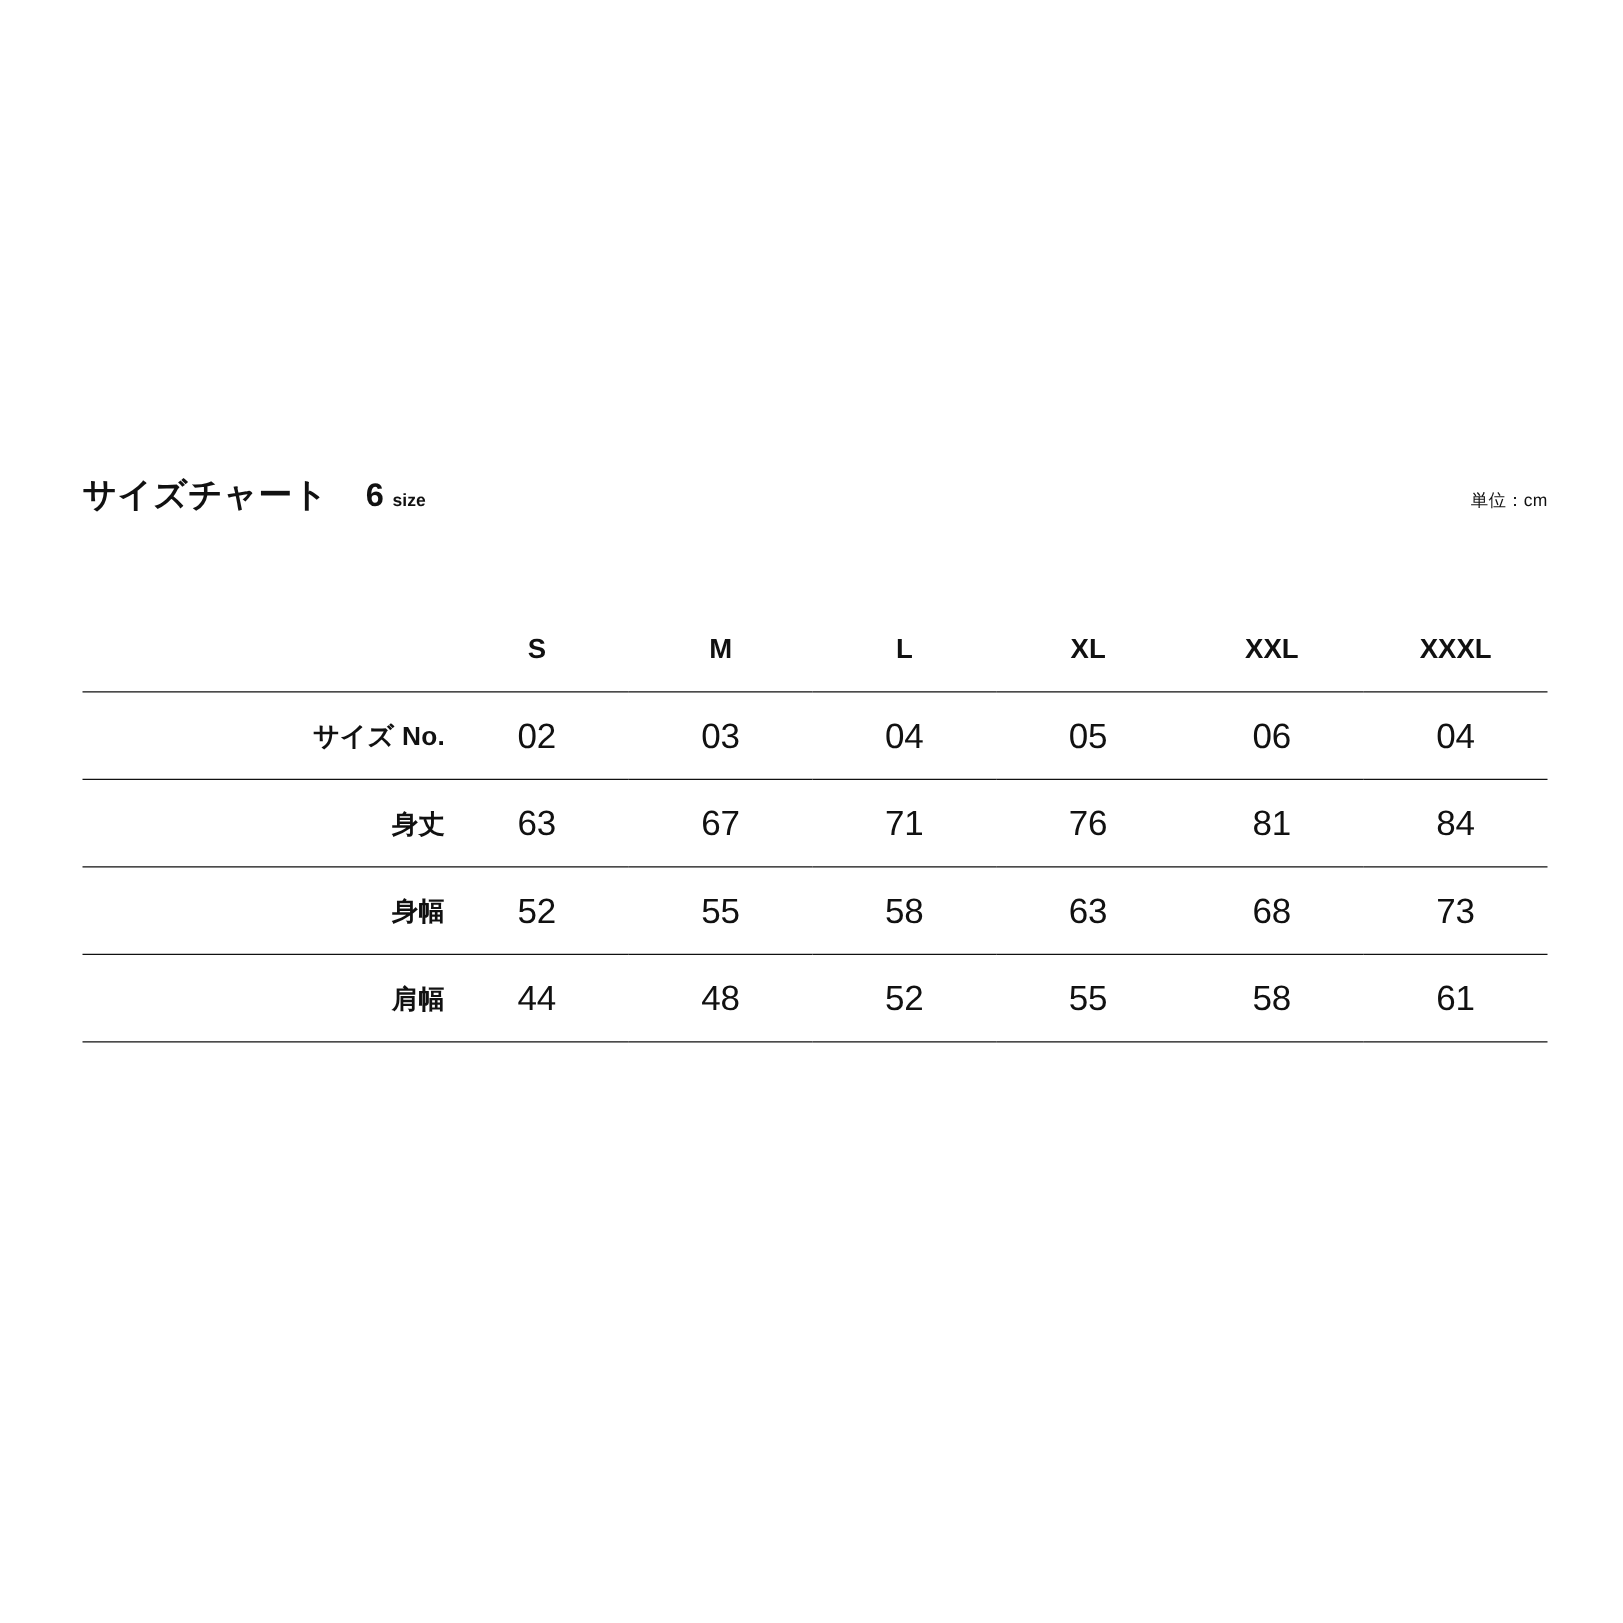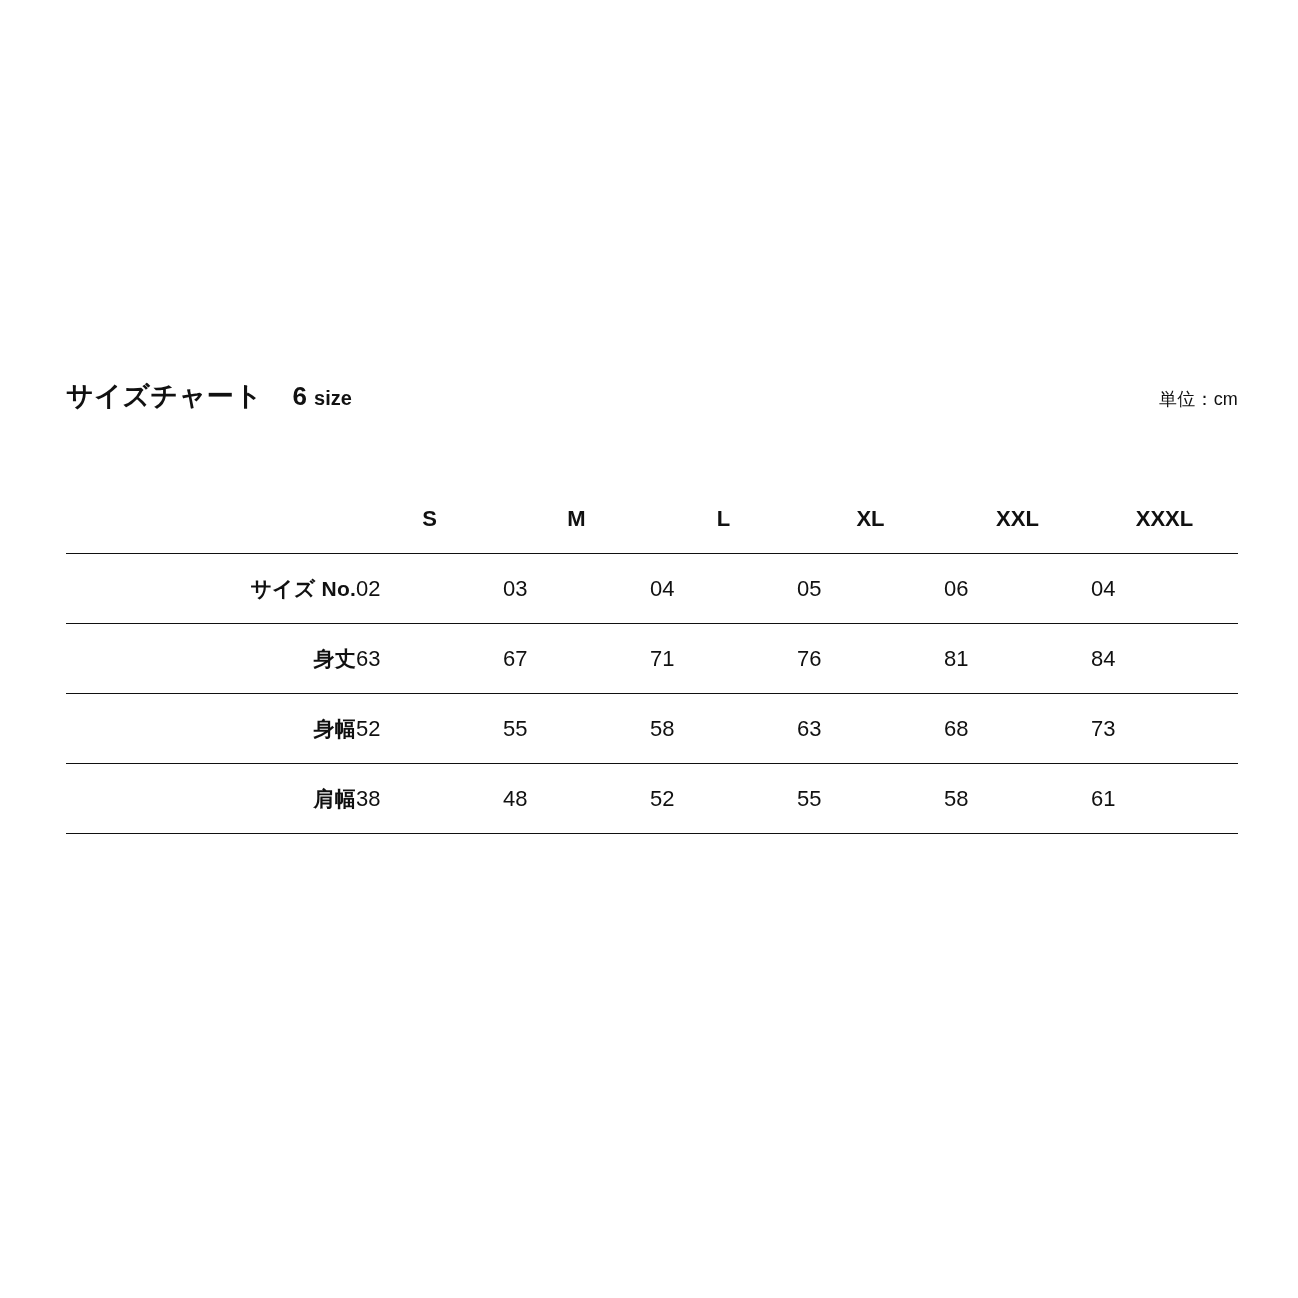--- a/index.html
+++ b/index.html
@@ -52,28 +52,28 @@
   }
 
   .title-count {
     font-size: 26px;
     font-weight: bold;
     margin-left: 30px;
     color: #111111;
   }
 
   .title-size-word {
-    font-size: 20px;
+    font-size: 14px;
     font-weight: bold;
     margin-left: 7px;
     color: #111111;
   }
 
   .unit-note {
-    font-size: 18px;
+    font-size: 14px;
     color: #111111;
     letter-spacing: 0.01em;
   }
 
   table.size-table {
     margin-top: 62px;
     border-collapse: collapse;
     width: 1172px;
     table-layout: fixed;
   }
@@ -111,23 +111,23 @@
   }
 
   tbody td.row-label {
     font-weight: bold;
     text-align: right;
     font-size: 21px;
     letter-spacing: 0.01em;
   }
 
   tbody td.value {
-    text-align: left;
+    text-align: center;
     font-weight: normal;
-    font-size: 22px;
+    font-size: 28px;
   }
 
   .footnote {
     margin-top: 28px;
     font-size: 20px;
     color: #111111;
     letter-spacing: 0.01em;
   }
 </style>
 </head>
@@ -190,21 +190,21 @@
           <td class="row-label">身幅</td>
           <td class="value">52</td>
           <td class="value">55</td>
           <td class="value">58</td>
           <td class="value">63</td>
           <td class="value">68</td>
           <td class="value">73</td>
         </tr>
         <tr>
           <td class="row-label">肩幅</td>
-          <td class="value">38</td>
+          <td class="value">44</td>
           <td class="value">48</td>
           <td class="value">52</td>
           <td class="value">55</td>
           <td class="value">58</td>
           <td class="value">61</td>
         </tr>
       </tbody>
     </table>
 
 

